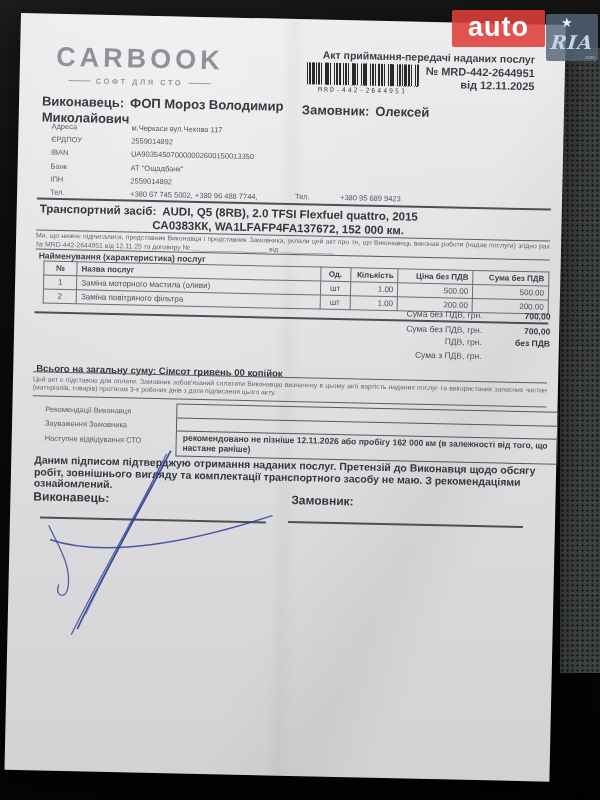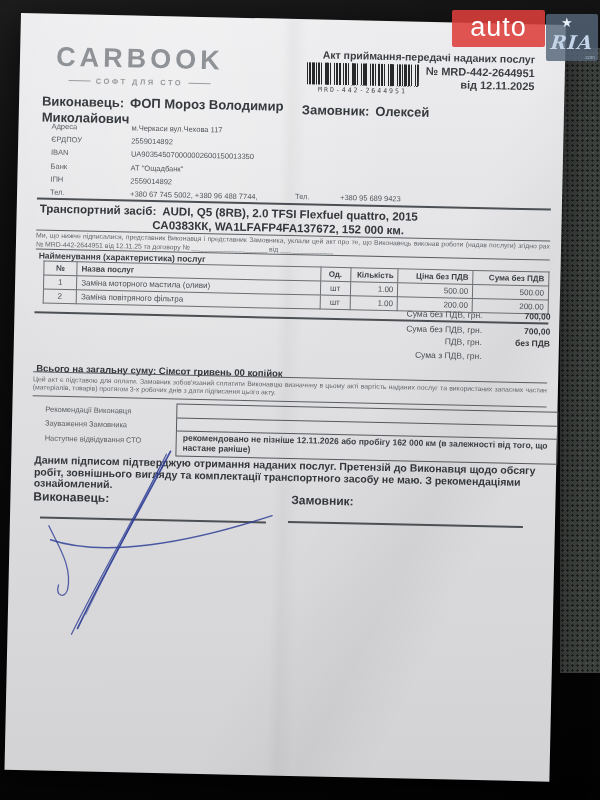--- a/index.html
+++ b/index.html
@@ -95,21 +95,21 @@
   .sig-exec{left:23px;top:476px;font-size:12px;font-weight:bold;color:#33363a;}
   .sig-cust{left:281px;top:474px;font-size:12px;font-weight:bold;color:#33363a;}
   .sig-line{height:1.5px;background:#4c4f53;}
   .sig-line.left{left:30px;top:503px;width:226px;}
   .sig-line.right{left:278px;top:502px;width:235px;}
   .signature-svg{position:absolute;left:0;top:0;pointer-events:none;}
   
   .watermark{position:absolute;left:452px;top:10px;display:flex;align-items:flex-start;}
   .wm-auto{
     width:93px;height:37px;background:rgba(221,62,58,.88);border-radius:2px;
-    color:#fff;font-size:27px;font-weight:normal;text-align:center;line-height:35px;letter-spacing:1px;
+    color:#fff;font-size:27px;font-weight:bold;text-align:center;line-height:35px;letter-spacing:1px;
   }
   .wm-ria{
     width:52px;height:47px;background:rgba(86,101,120,.82);border-radius:2px;margin-top:4px;margin-left:1px;position:relative;
   }
   .wm-star{position:absolute;top:1px;left:15px;color:#e9f1fb;font-size:13px;}
   .wm-ria-word{
     position:absolute;bottom:8px;left:5px;
     font-family:"DejaVu Serif",serif;font-style:italic;font-weight:bold;font-size:19px;color:#c4d5ea;
     transform:skewX(-6deg);letter-spacing:1px;
   }

